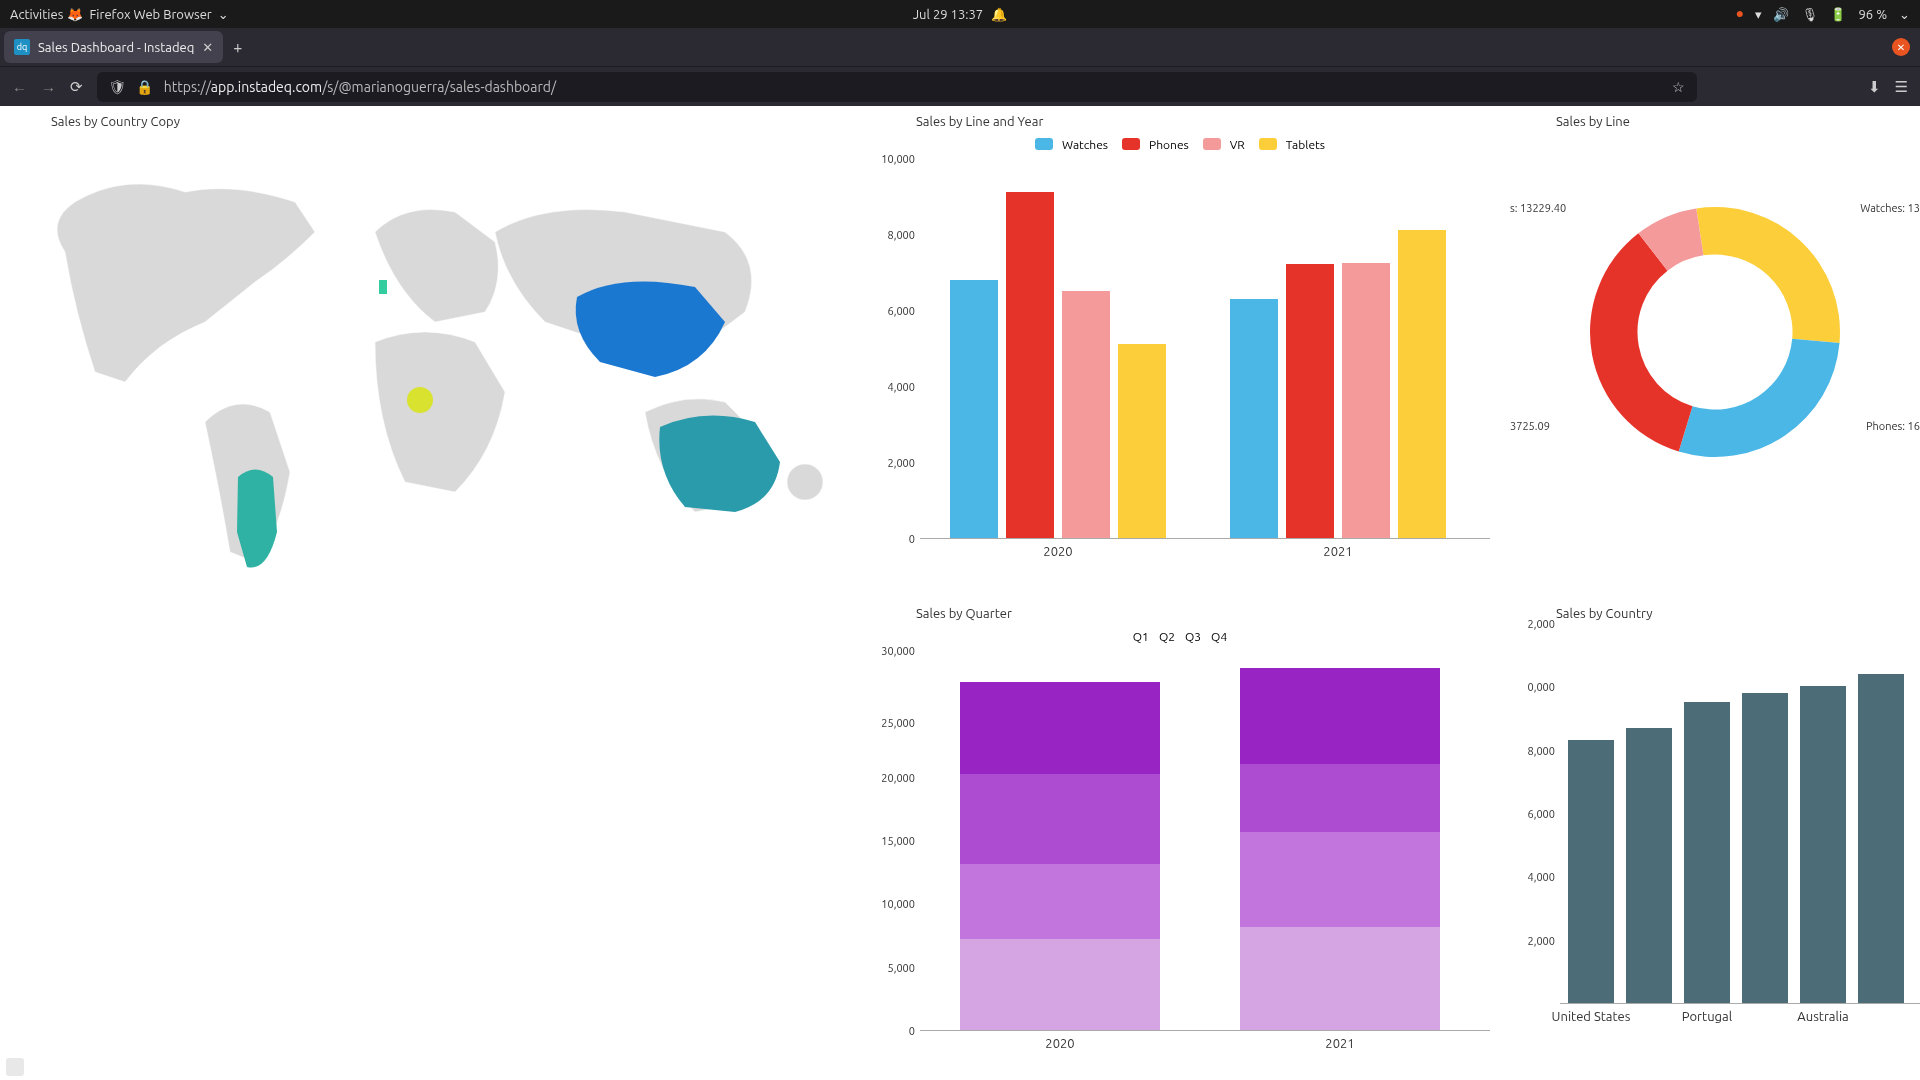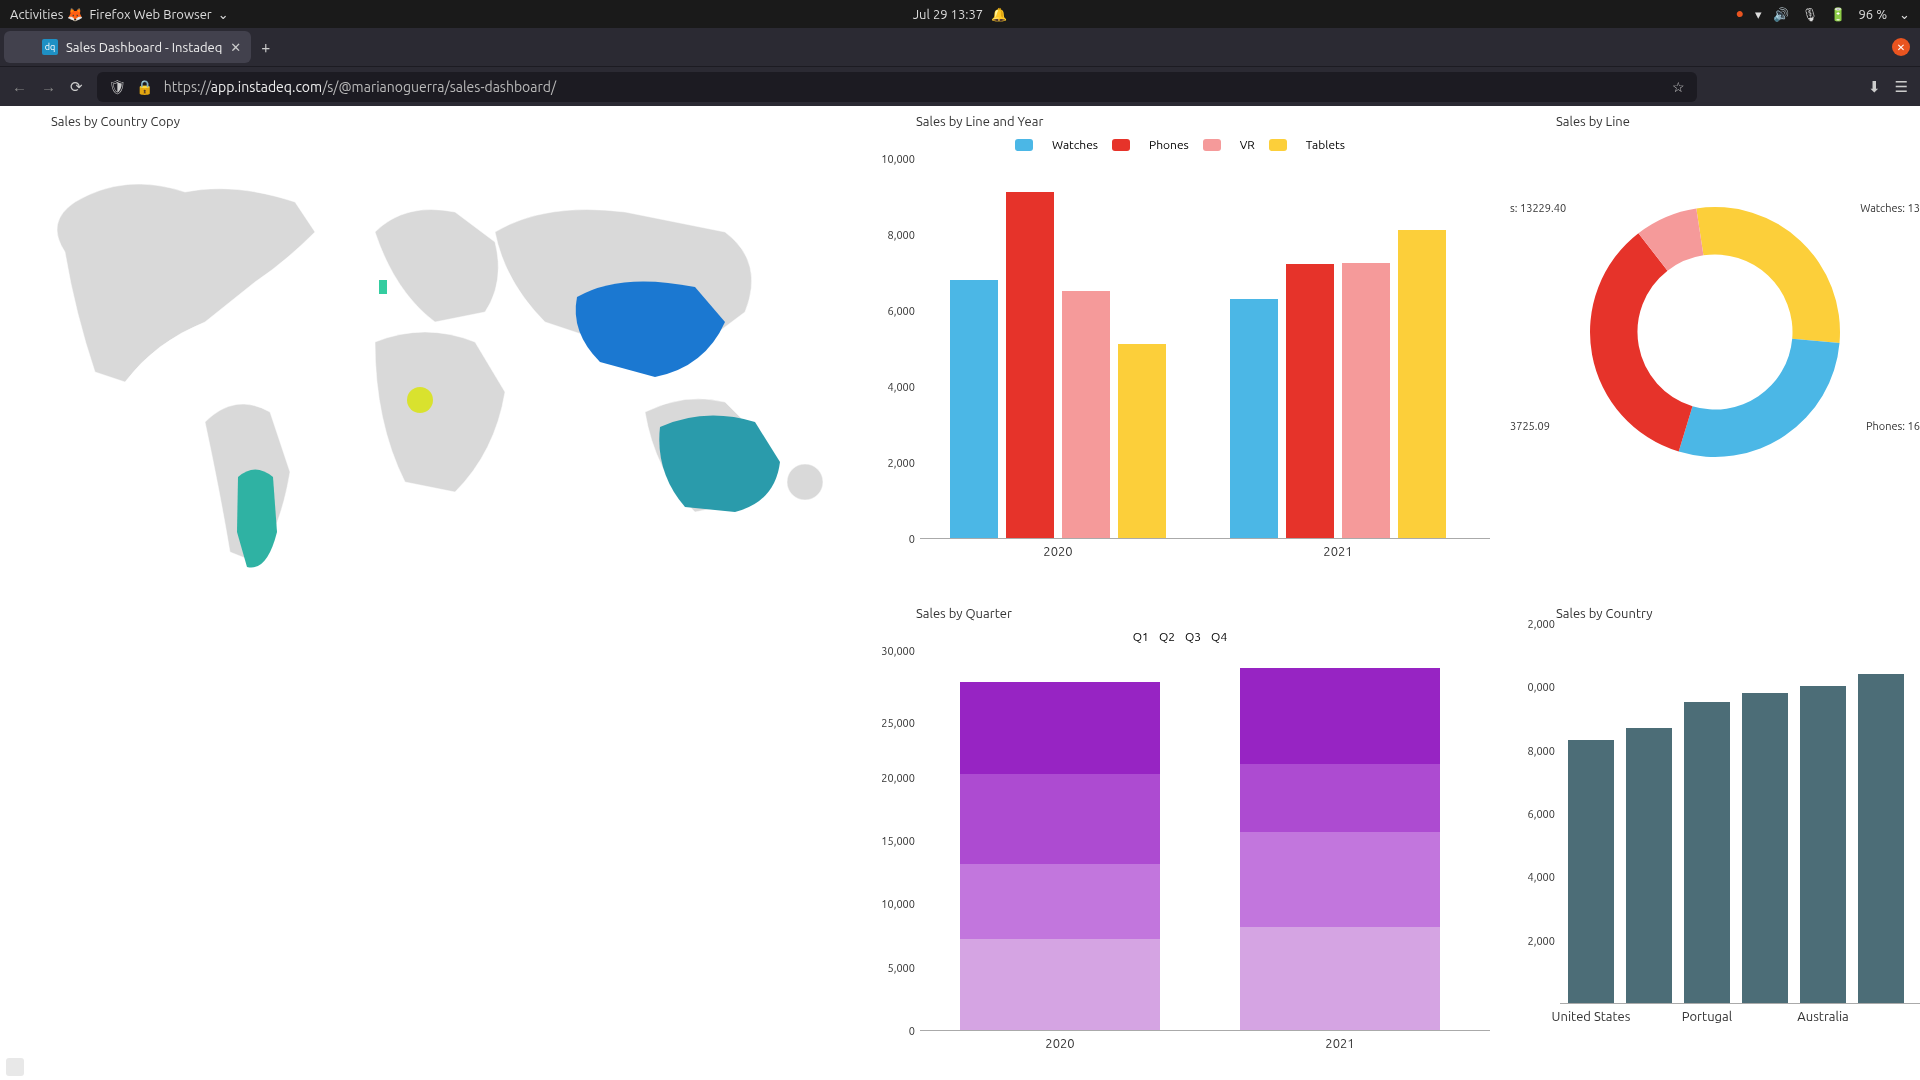--- a/index.html
+++ b/index.html
@@ -35,21 +35,21 @@
   height: 32px;
   border-radius: 6px;
   display: flex;
   align-items: center;
   padding: 0 10px;
   color: #eee;
   font-size: 13px;
   gap: 8px;
   min-width: 180px;
 }
-.tab .favicon { width:16px; height:16px; background:#1e90c4; border-radius:2px; font-size:9px; color:#fff; display:flex; align-items:center; justify-content:center;margin-left:28px; }
+.tab .favicon { width:16px; height:16px; background:#1e90c4; border-radius:2px; font-size:9px; color:#fff; display:flex; align-items:center; justify-content:center; }
 .tab .close { font-size:13px; color:#ccc; cursor:pointer; }
 .newtab { color:#ccc; margin-left:10px; font-size:16px; cursor:pointer; }
 .winclose { margin-left:auto; margin-right:10px; width:18px; height:18px; background:#e95420; border-radius:50%; display:flex; align-items:center; justify-content:center; font-size:10px; color:#fff; }
 .urlbar {
   height: 40px;
   background: #2b2a33;
   display:flex;
   align-items:center;
   padding: 0 12px;
   gap: 14px;
@@ -79,21 +79,21 @@
   background: #fff;
 }
 .panel-title { font-size:13px; color:#333; padding:4px 0;margin-left:46px; }
 .panel { position:absolute; }
 
 .map-panel { left:5px; top:4px; width:850px; height:480px; }
 .map-svg { width:100%; height:440px; }
 
 .bar-panel { left:870px; top:4px; width:620px; height:480px; }
 .legend { display:flex; justify-content:center; gap:14px; font-size:12px; margin:6px 0 8px; }
-.legend span { display:flex; align-items:center; gap:19px; }
+.legend span { display:flex; align-items:flex-start; gap:9px; }
 .sw { width:18px; height:12px; border-radius:3px; }
 .chart-area { position:relative; height:380px; margin-left:50px; border-bottom:1px solid #aaa; }
 .ytick { position:absolute; left:-50px; width:45px; text-align:right; font-size:11px; color:#333; transform:translateY(-50%); }
 .bar { position:absolute; bottom:0; }
 .xlabel { position:absolute; bottom:-20px; font-size:13px; transform:translateX(-50%); color:#333; }
 
 .donut-panel { left:1510px; top:4px; width:410px; height:480px; }
 .donut-wrap { position:relative; width:100%; height:400px; display:flex; align-items:center; justify-content:center; }
 .dlabel { position:absolute; font-size:11px; color:#333; white-space:nowrap; }
 

